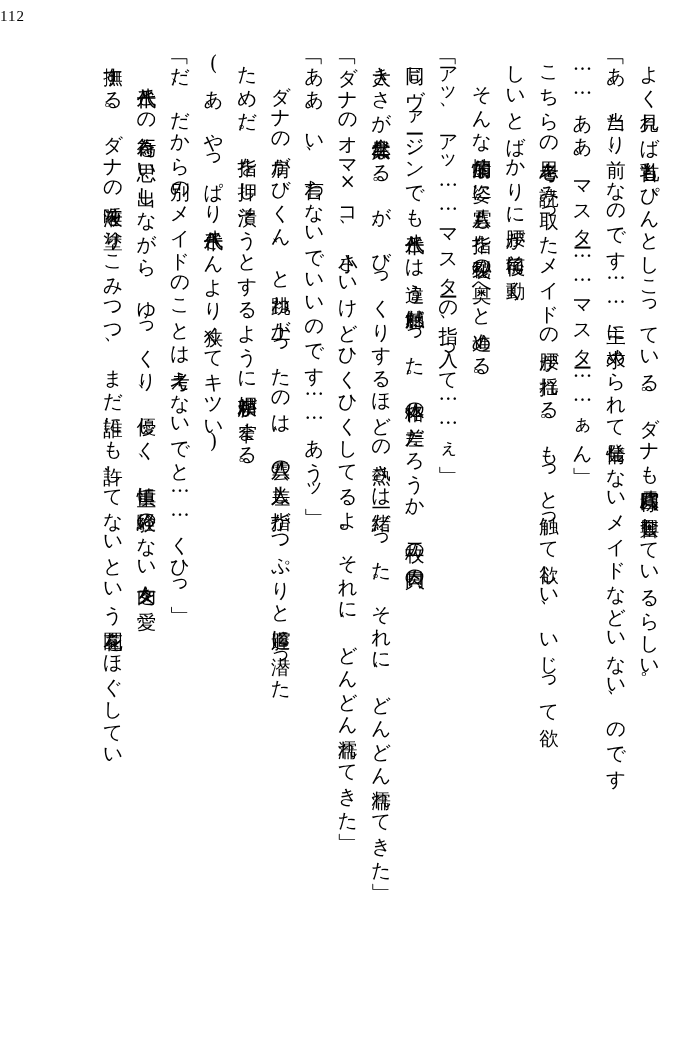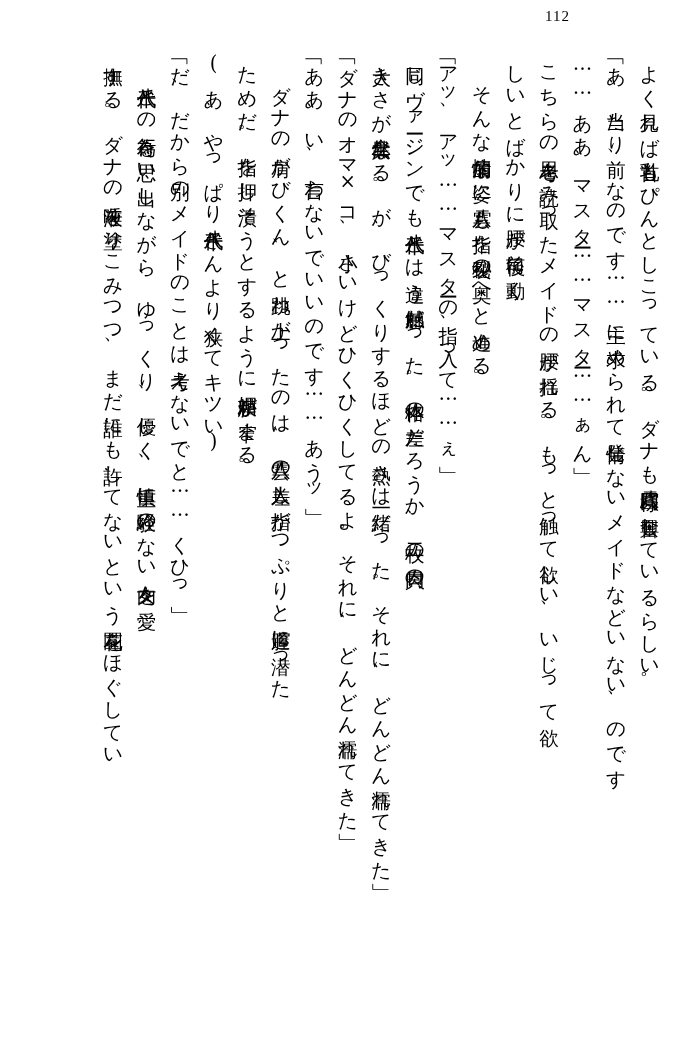--- a/index.html
+++ b/index.html
@@ -19,21 +19,21 @@
     position: relative;
     width: 690px;
     height: 1050px;
     box-sizing: border-box;
   }
   .page-number {
     position: absolute;
     top: 8px;
     left: 0;
     right: 0;
-    text-align: right;
+    text-align: left;
     font-size: 15px;
     font-family: "Liberation Serif", "DejaVu Serif", serif;
     letter-spacing: 1px;
     padding-right: 120px;
   }
   .text-block {
     position: absolute;
     top: 52px;
     left: 28px;
     right: 24px;

